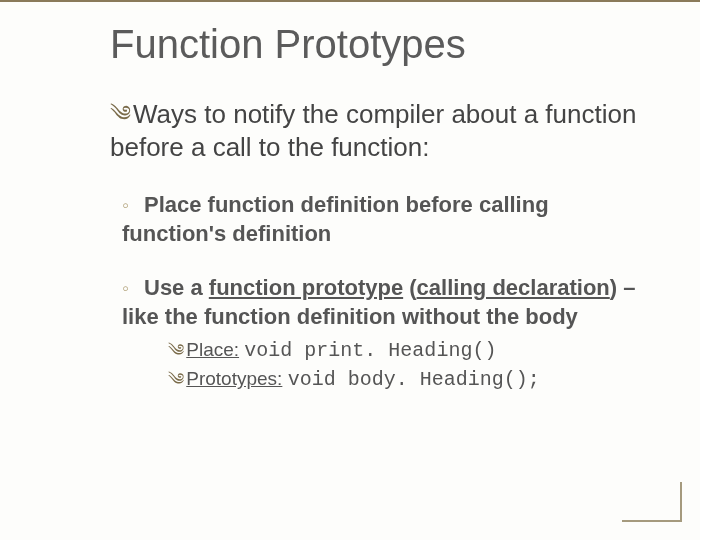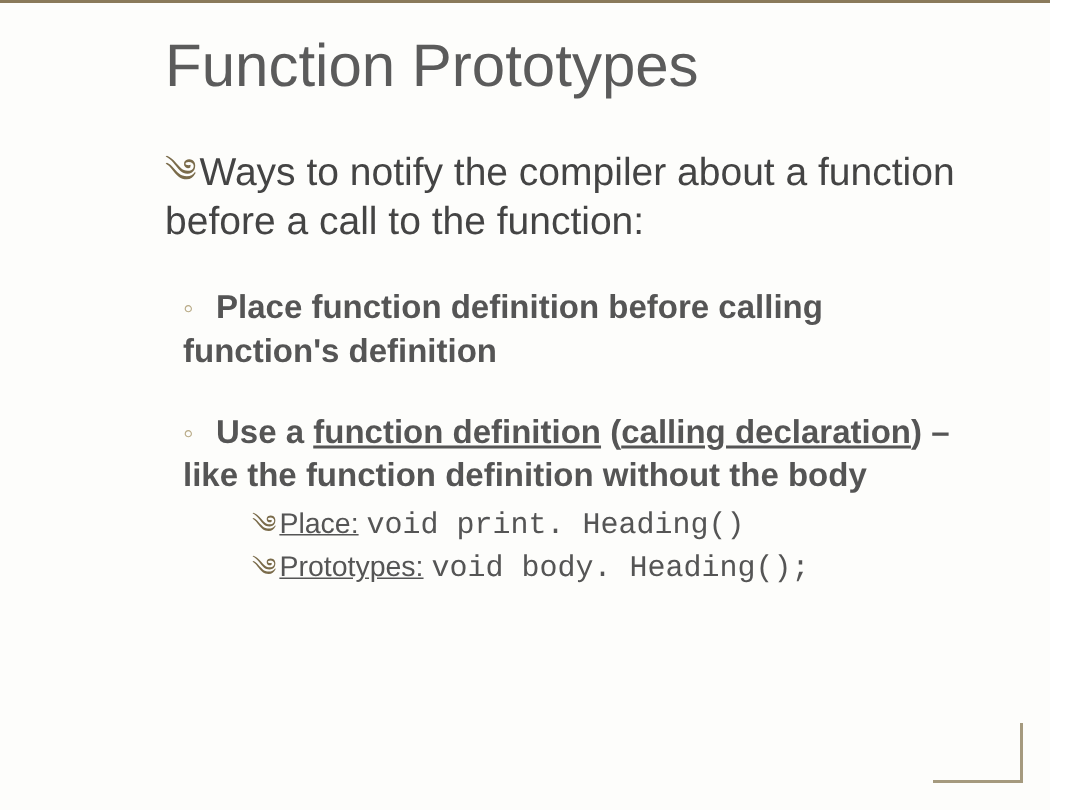--- a/index.html
+++ b/index.html
@@ -128,21 +128,21 @@
 
     <div class="lvl1">
       <span class="bullet">༄</span><span>Ways to notify the compiler about a function before a call to the function:</span>
     </div>
 
     <div class="lvl2">
       <span class="ring">◦</span><span>Place function definition before calling function's definition</span>
     </div>
 
     <div class="lvl2" style="margin-bottom:6px;">
-      <span class="ring">◦</span><span>Use a </span><span class="under">function definition</span><span> (</span><span class="under">calling declaration</span><span>) – like the function definition without the body</span>
+      <span class="ring">◦</span><span>Use a </span><span class="under">function prototype</span><span> (</span><span class="under">calling declaration</span><span>) – like the function definition without the body</span>
     </div>
 
     <div class="lvl3">
       <span class="swirl">༄</span><span class="under">Place:</span> <code>void print. Heading()</code>
     </div>
 
     <div class="lvl3">
       <span class="swirl">༄</span><span class="under">Prototypes:</span> <code>void body. Heading();</code>
     </div>
 

